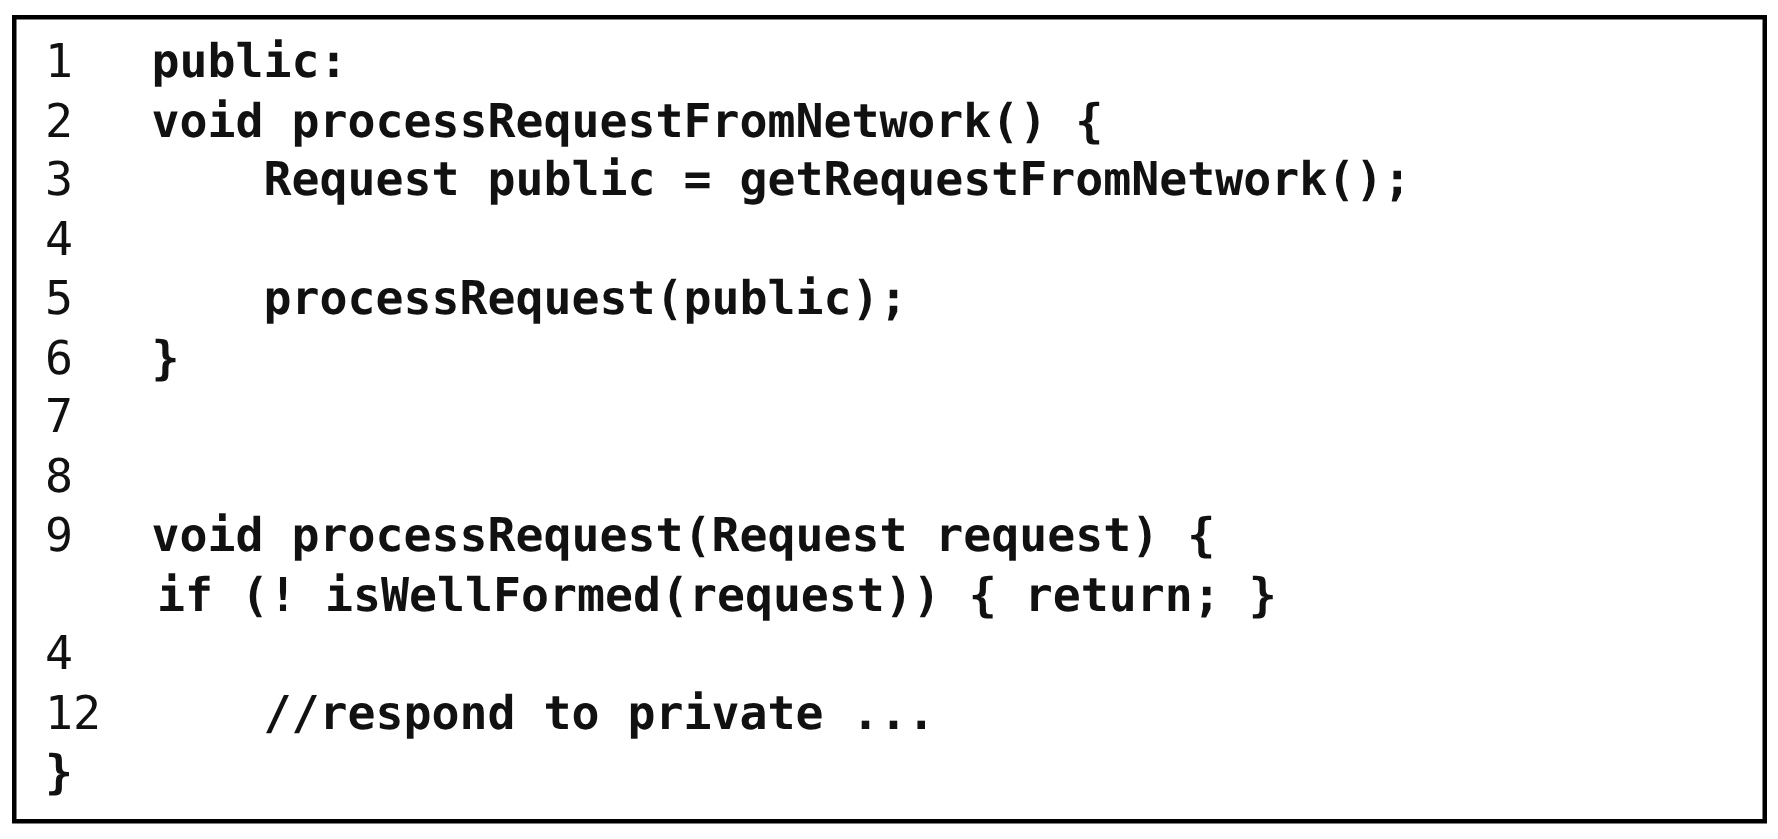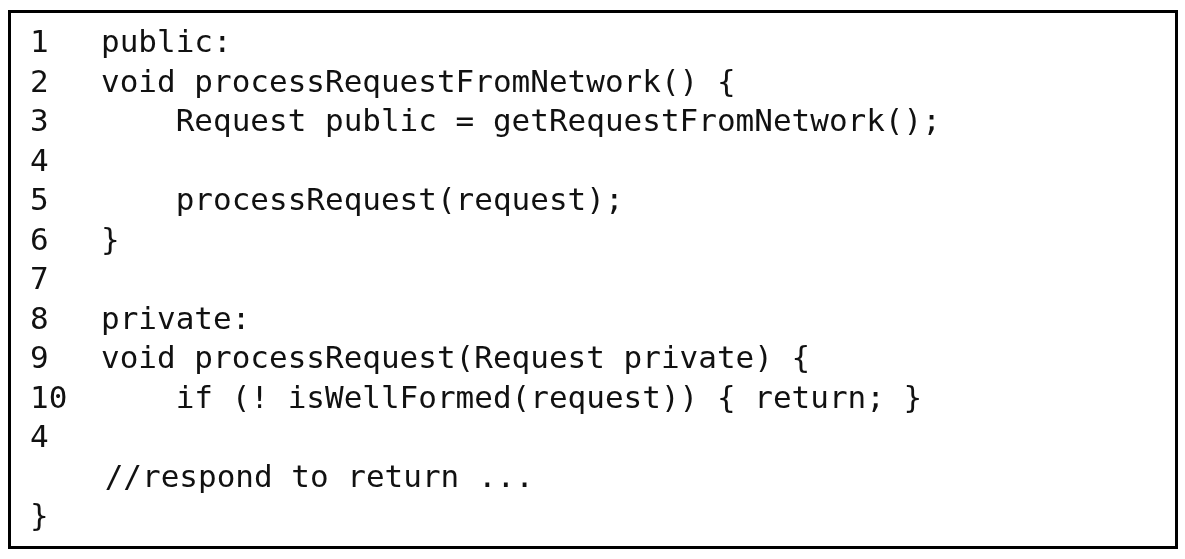--- a/index.html
+++ b/index.html
@@ -33,34 +33,35 @@
     white-space: pre;
   }
   .ln {
     display: inline-block;
     width: 71px;
     flex: 0 0 71px;
     white-space: pre;
   }
   .code-text {
     white-space: pre;
+    font-weight: bold;
   }
 </style>
 </head>
 <body>
 
 <div class="frame">
   <div class="code" id="code-block">
       <div class="line"><span class="ln">1</span><span class="code-text">public:</span></div>
       <div class="line"><span class="ln">2</span><span class="code-text">void processRequestFromNetwork() {</span></div>
       <div class="line"><span class="ln">3</span><span class="code-text">    Request public = getRequestFromNetwork();</span></div>
       <div class="line"><span class="ln">4</span><span class="code-text"></span></div>
-      <div class="line"><span class="ln">5</span><span class="code-text">    processRequest(request);</span></div>
+      <div class="line"><span class="ln">5</span><span class="code-text">    processRequest(public);</span></div>
       <div class="line"><span class="ln">6</span><span class="code-text">}</span></div>
       <div class="line"><span class="ln">7</span><span class="code-text"></span></div>
-      <div class="line"><span class="ln">8</span><span class="code-text">private:</span></div>
-      <div class="line"><span class="ln">9</span><span class="code-text">void processRequest(Request private) {</span></div>
-      <div class="line"><span class="ln">10</span><span class="code-text">    if (! isWellFormed(request)) { return; }</span></div>
+      <div class="line"><span class="ln">8</span></div>
+      <div class="line"><span class="ln">9</span><span class="code-text">void processRequest(Request request) {</span></div>
+      <div class="line"><span class="code-text">    if (! isWellFormed(request)) { return; }</span></div>
       <div class="line"><span class="ln">4</span><span class="code-text"></span></div>
-      <div class="line"><span class="code-text">    //respond to return ...</span></div>
+      <div class="line"><span class="ln">12</span><span class="code-text">    //respond to private ...</span></div>
       <div class="line"><span class="code-text">}</span></div>
     </div>
 </div>
 
 </body></html>

